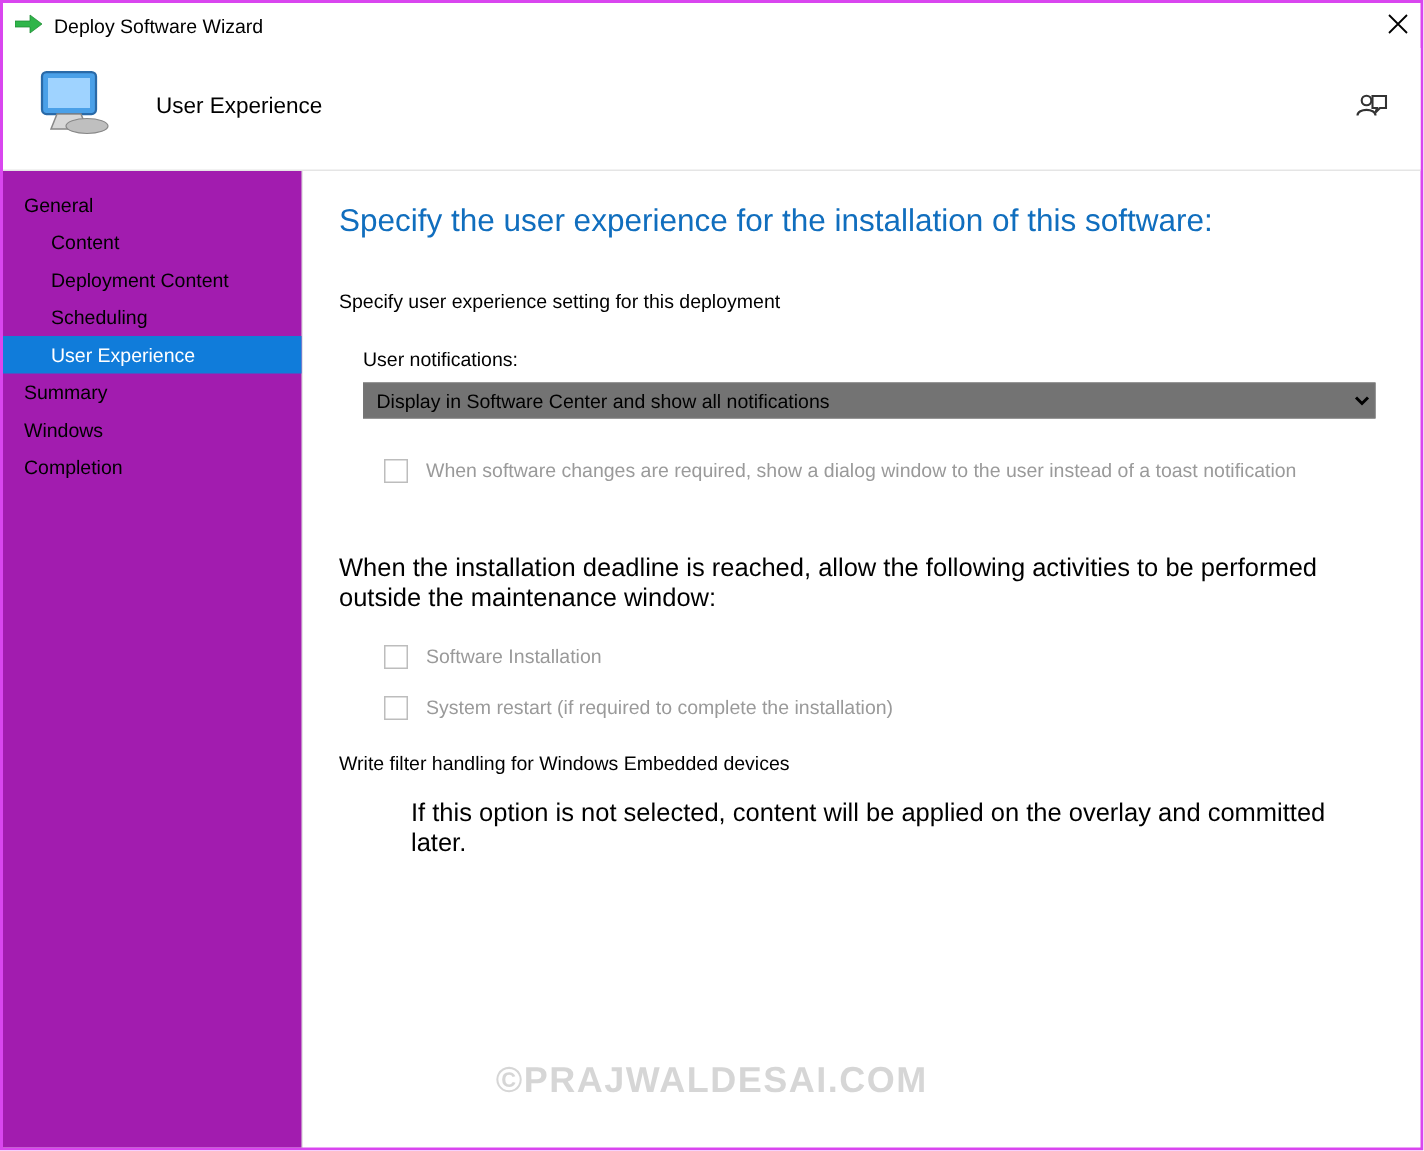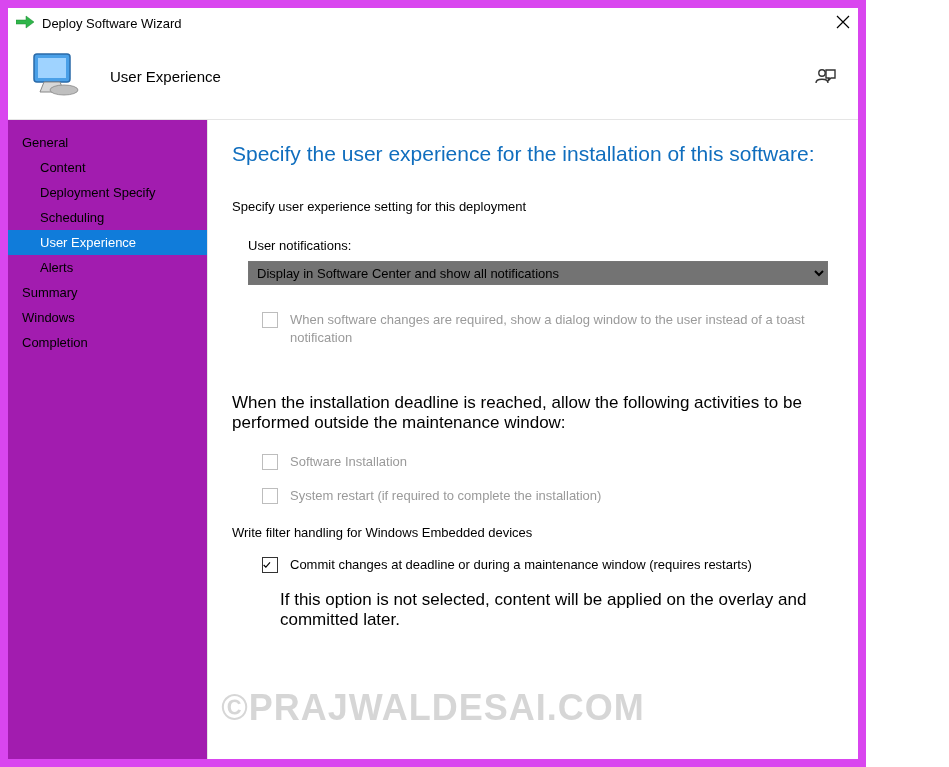--- a/index.html
+++ b/index.html
@@ -1,17 +1,17 @@
 <!DOCTYPE html>
 <html><head>
 <meta charset="utf-8">
 <style>
   * { box-sizing: border-box; margin: 0; padding: 0; }
   html, body { width: 949px; height: 767px; font-family: "Segoe UI", Tahoma, sans-serif; font-size: 13px; color: #000; background: #fff; }
-  .window { width: 866px; height: 767px; border: 8px solid #d946ef; background: #fff; display: flex; flex-direction: column; position: relative; }
+  .window { width: 949px; height: 767px; border: 2px solid #d946ef; background: #fff; display: flex; flex-direction: column; position: relative; }
 
   
   .titlebar { display: flex; align-items: center; justify-content: space-between; padding: 4px 8px; height: 30px; }
   .titlebar-left { display: flex; align-items: center; gap: 8px; }
   .titlebar-title { font-size: 13px; }
   .close-btn { font-size: 18px; font-weight: 300; cursor: pointer; width: 40px; text-align: right; font-family: sans-serif; }
 
   
   .header-band { display: flex; align-items: center; justify-content: space-between; padding: 14px 22px 18px 22px; background: #fff; }
   .header-left { display: flex; align-items: center; gap: 30px; }
@@ -40,21 +40,21 @@
   .check-row.disabled .lbl { color: #9a9a9a; }
   .check-row .lbl { font-size: 13px; line-height: 18px; }
   .check-row .box.checked::after { content: ""; width: 10px; height: 10px; background: transparent; }
   .check-row .box.checked svg { display: block; }
   .check-row .box svg { display: none; }
 
   .group-label { font-size: 17px; margin: 46px 0 20px 0; line-height: 20px; }
   .group-label2 { font-size: 13px; margin: 20px 0 16px 0; }
   .help-text { font-size: 17px; margin-left: 48px; margin-top: 10px; }
 
-  .watermark { position: absolute; left: 0; right: 0; bottom: 30px; text-align: center; font-size: 36px; font-weight: 700; color: rgba(90,90,90,0.25); letter-spacing: 1px; pointer-events: none; font-family: Arial, sans-serif; }
+  .watermark { position: absolute; left: 0; right: 0; bottom: 30px; text-align: center; font-size: 24px; font-weight: 700; color: rgba(90,90,90,0.25); letter-spacing: 1px; pointer-events: none; font-family: Arial, sans-serif; }
 </style>
 </head>
 <body>
 
 <div class="window">
 
   <div class="titlebar">
     <div class="titlebar-left">
       <span>
         <svg width="18" height="14" viewBox="0 0 18 14">
@@ -91,24 +91,23 @@
         <path d="M12 4 L21 4 L21 12 L17 12 L14 15 L15 12 L12 12 Z" fill="none" stroke="#333" stroke-width="1.4"></path>
       </svg>
     </span>
   </div>
 
   <div class="body">
 
     <div class="sidebar" id="sidebar">
         <div class="item">General</div>
         <div class="item sub">Content</div>
-        <div class="item sub">Deployment Specify</div>
+        <div class="item sub">Deployment Content</div>
         <div class="item sub">Scheduling</div>
         <div class="item sub selected">User Experience</div>
-        <div class="item sub">Alerts</div>
         <div class="item">Summary</div>
         <div class="item">Windows</div>
         <div class="item">Completion</div>
       </div>
 
     <div class="main">
       <div class="page-heading">Specify the user experience for the installation of this software:</div>
 
       <div class="section-label">Specify user experience setting for this deployment</div>
 
@@ -131,27 +130,19 @@
         <span class="lbl">Software Installation</span>
       </div>
 
       <div class="check-row disabled">
         <span class="box"></span>
         <span class="lbl">System restart  (if required to complete the installation)</span>
       </div>
 
       <div class="group-label2">Write filter handling for Windows Embedded devices</div>
 
-      <div class="check-row">
-        <span class="box checked">
-          <svg width="12" height="12" viewBox="0 0 12 12">
-              <path d="M1 6 L4.5 9.5 L11 2" stroke="#000" stroke-width="1.8" fill="none"></path>
-            </svg>
-        </span>
-        <span class="lbl">Commit changes at deadline or during a maintenance window (requires restarts)</span>
-      </div>
 
       <div class="help-text">If this option is not selected, content will be applied on the overlay and committed later.</div>
     </div>
   </div>
 
   <div class="watermark">©PRAJWALDESAI.COM</div>
 </div>
 
 </body></html>

